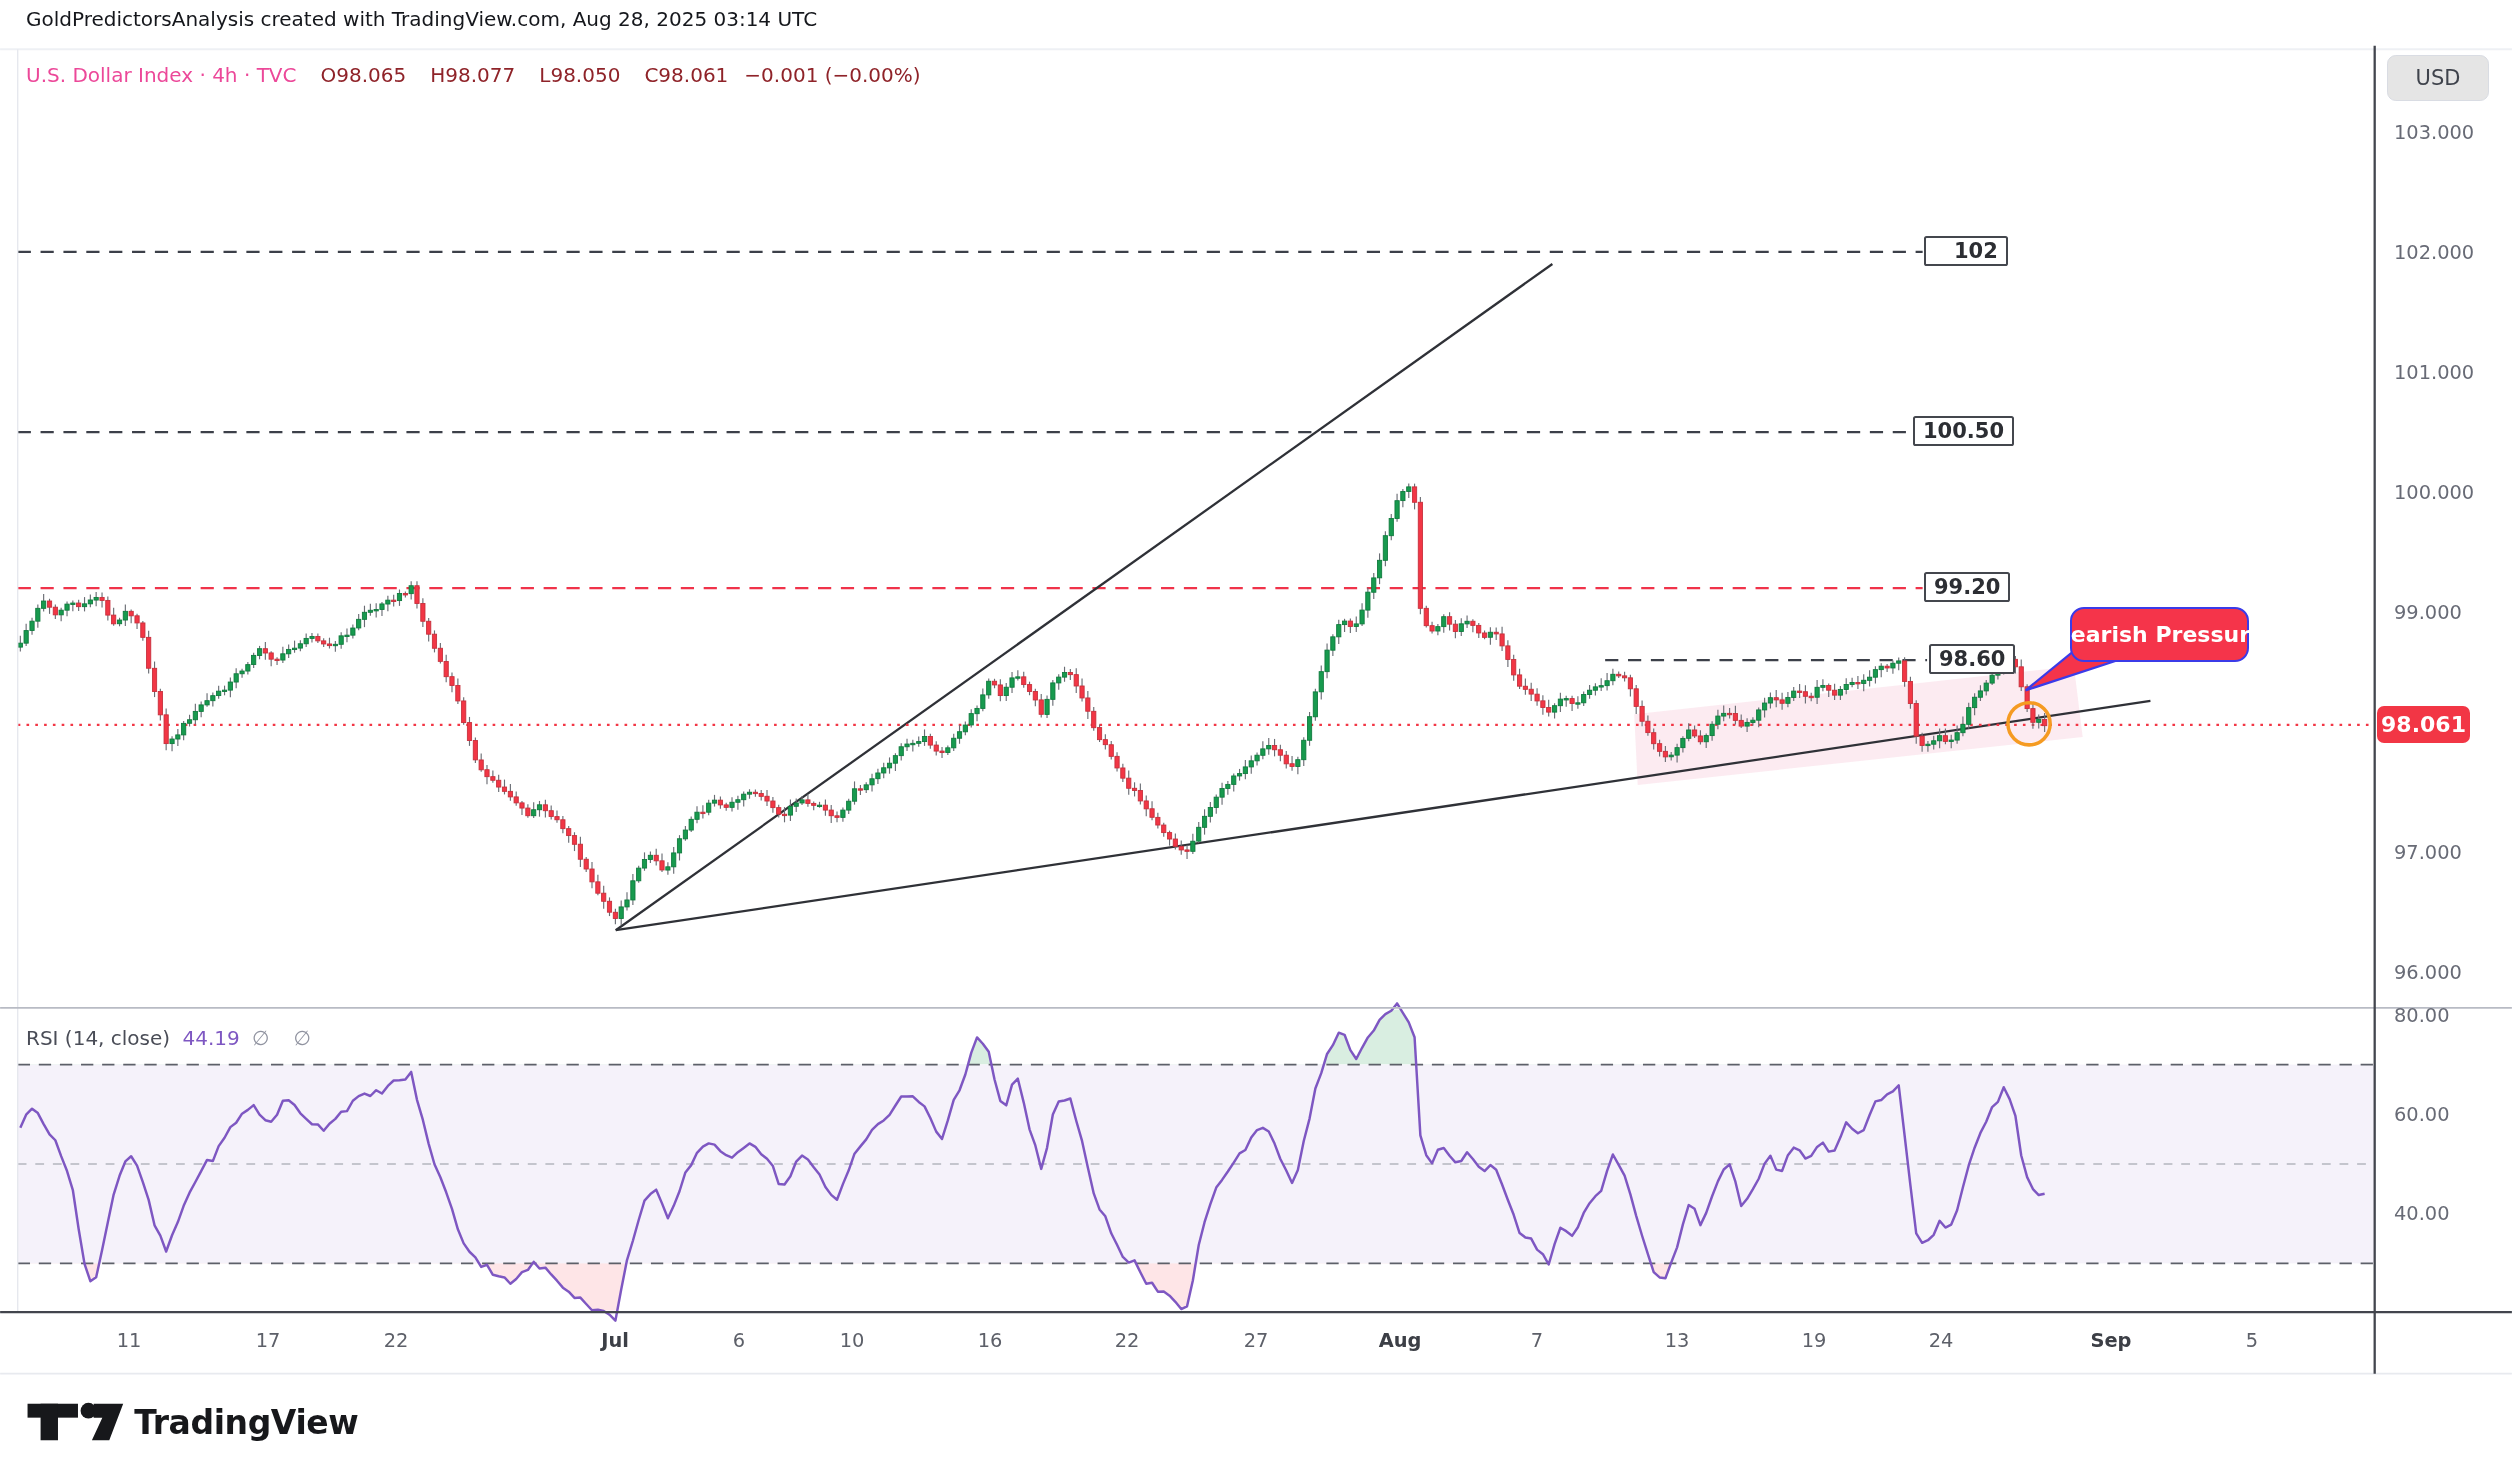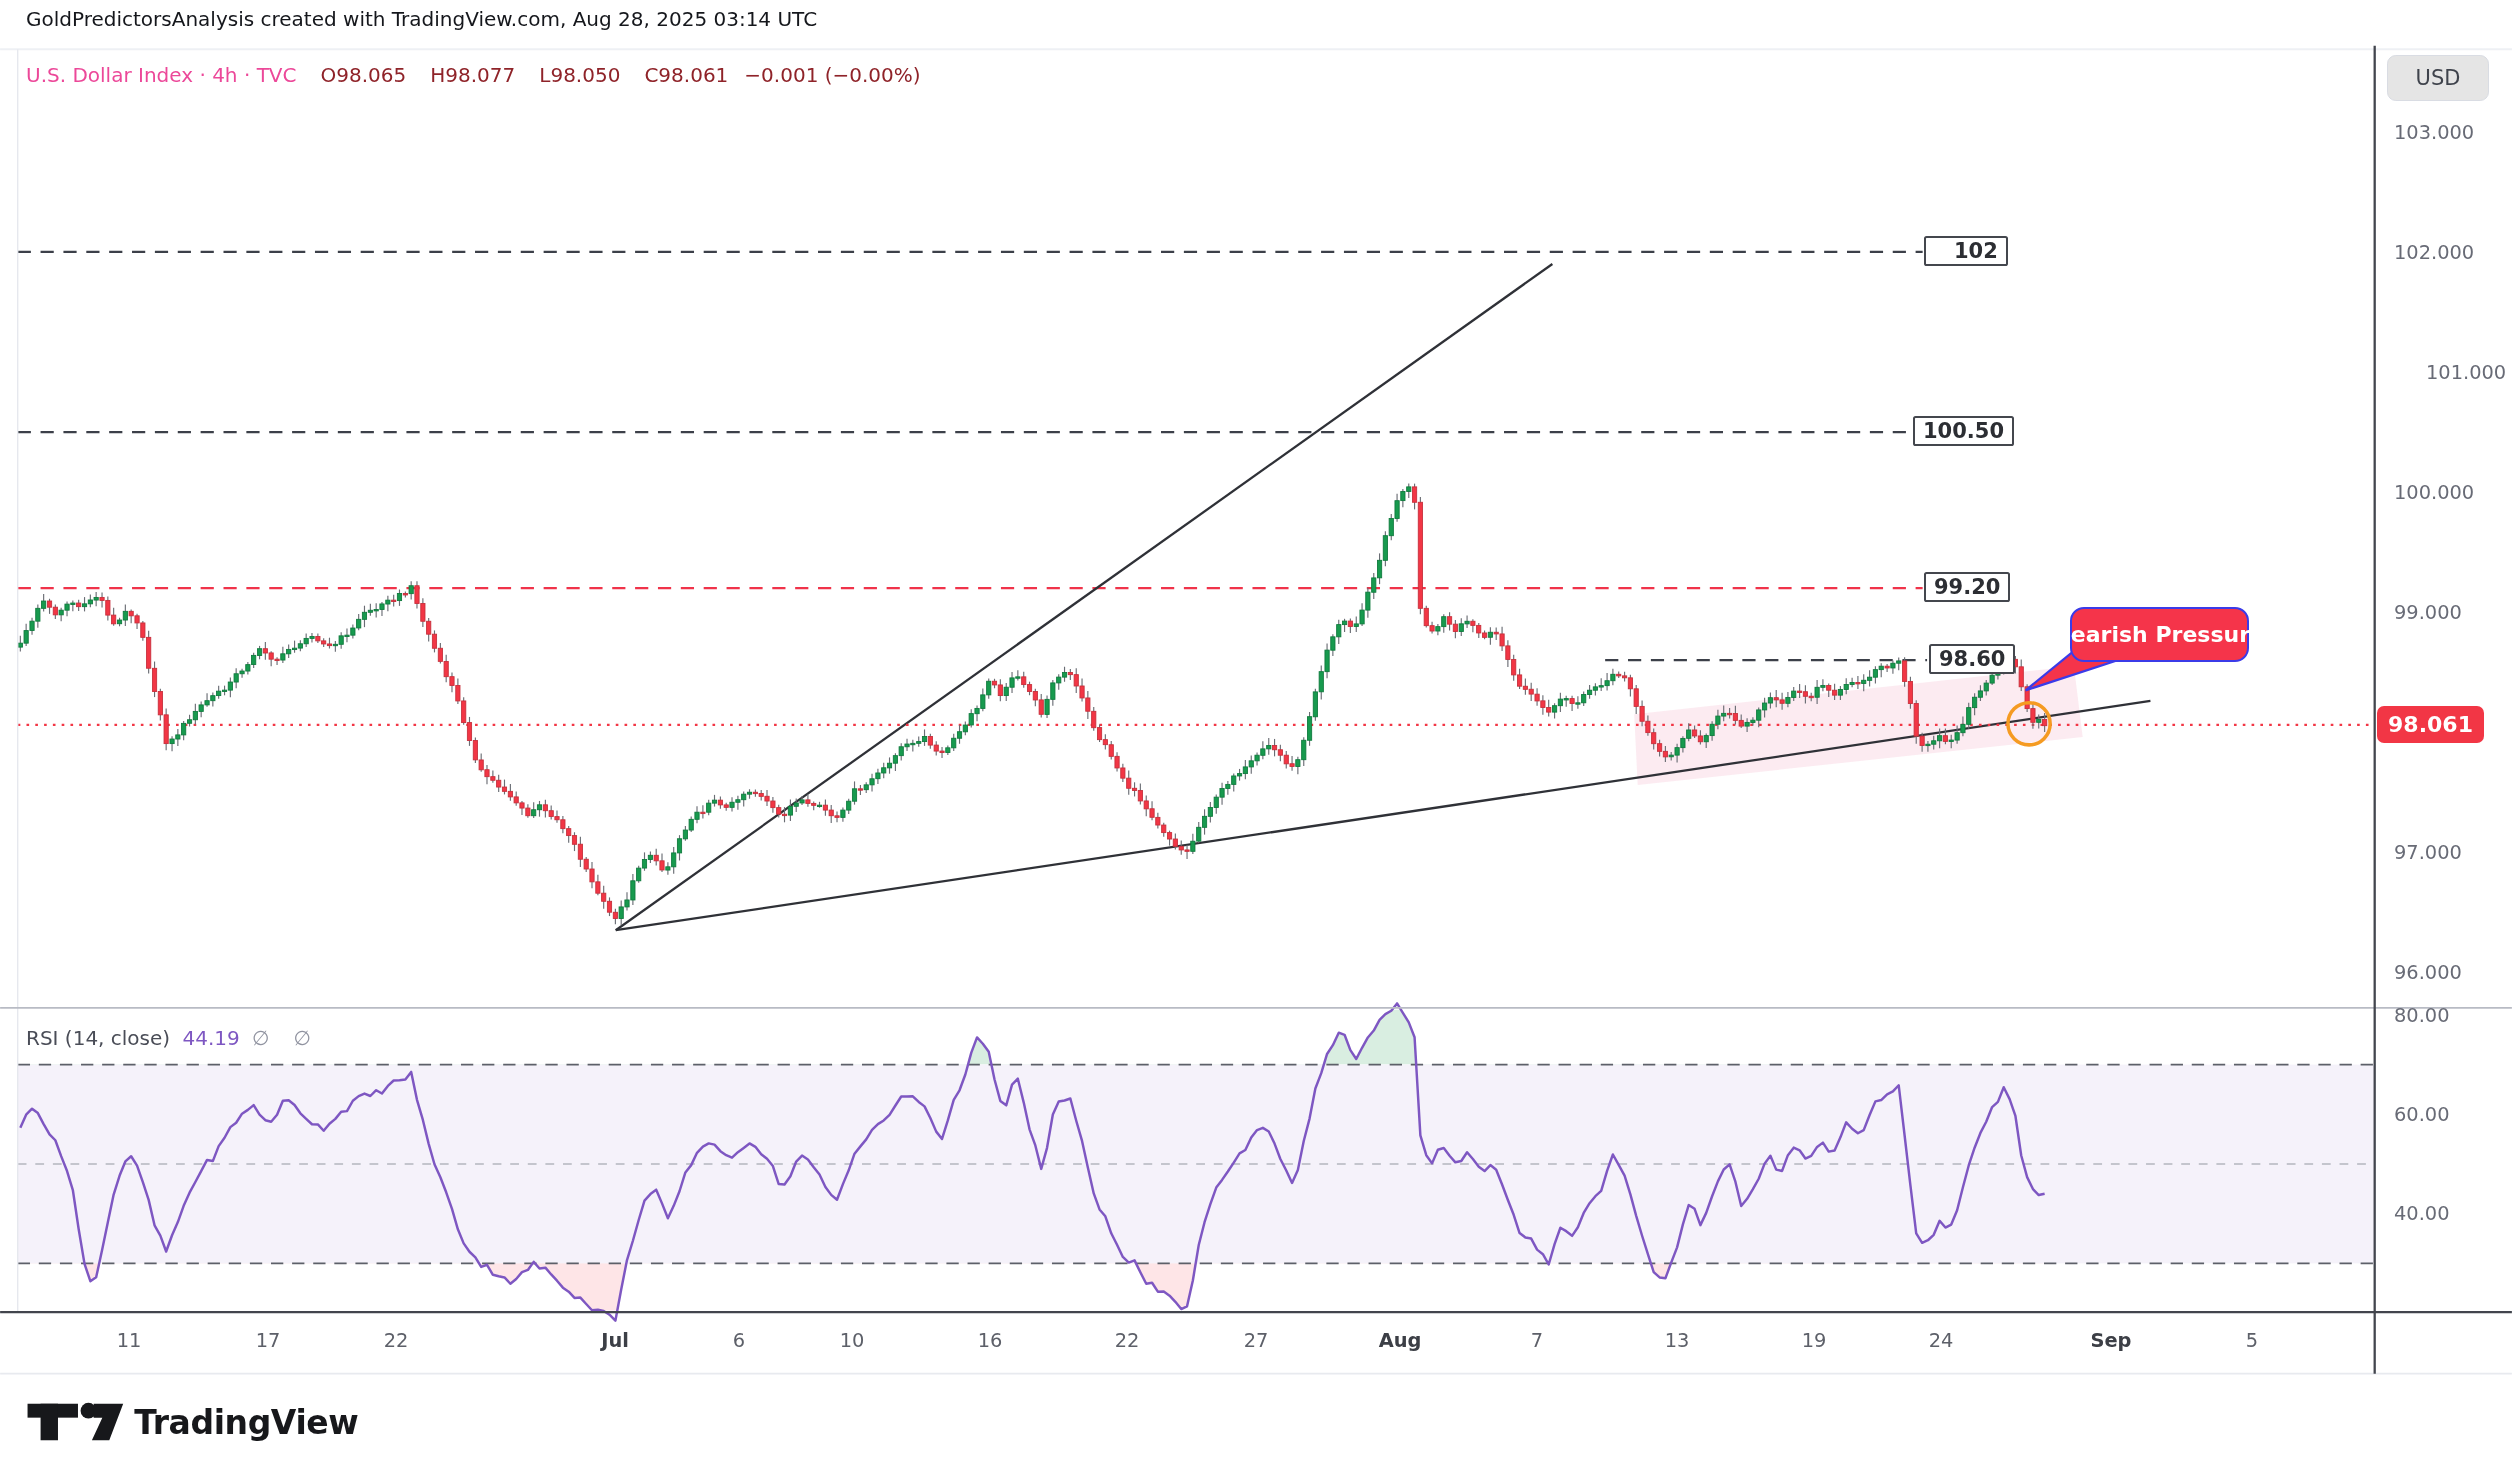--- a/index.html
+++ b/index.html
@@ -12,21 +12,21 @@
   #legend .sym{color:#ec4899;}
   #legend .val{color:#8f2329;margin-left:24px;}
   #legend .chg{color:#8f2329;margin-left:16px;}
   #usd-box{left:2387px;top:55px;width:100px;height:44px;border:1.8px solid #d9dce3;border-radius:8.8px;
            display:flex;align-items:center;justify-content:center;font-size:21px;color:#3f434c;background:#e5e5e5;}
   .ptick{position:absolute;left:2394px;height:23px;line-height:23px;font-size:19.4px;color:#686b76;z-index:3;white-space:nowrap;}
   .ttick{position:absolute;top:1328px;height:26px;line-height:26px;font-size:19.4px;color:#5d6069;transform:translateX(-50%);z-index:3;white-space:nowrap;}
   .ttick.month{color:#3c3f46;font-weight:bold;}
   .lvl{position:absolute;background:#fff;border:2.6px solid #44474e;border-radius:2.6px;color:#2c2e33;
        font-size:21px;font-weight:bold;padding:0 8px;height:26px;line-height:26px;z-index:6;white-space:nowrap;}
-  #price-tag{left:2377px;top:706px;width:107px;height:37px;background:#f23645;border-radius:7px;z-index:7;
+  #price-tag{left:2377px;top:706px;width:93px;height:37px;background:#f23645;border-radius:7px;z-index:7;
              display:flex;align-items:center;justify-content:center;color:#fff;font-size:22px;font-weight:bold;}
   #callout-box{left:2070px;top:607px;width:175px;height:51px;background:#f5344a;border:2.6px solid #3b3be8;border-radius:14px;z-index:8;
                display:flex;align-items:center;justify-content:center;color:#fff;font-size:22px;font-weight:bold;white-space:nowrap;}
   #rsi-legend{left:26px;top:1026px;font-size:20px;color:#4a4d57;white-space:nowrap;}
   #rsi-legend .rv{color:#7e57c2;margin-left:12.3px;}
   #rsi-legend .re{color:#9093a0;margin-left:12.3px;letter-spacing:8.8px;}
   #brand{left:24.6px;top:1402px;display:flex;align-items:center;z-index:5;}
   #brand-text{font-size:33px;font-weight:800;color:#17181b;margin-left:10.6px;letter-spacing:-0.4px;}
 </style>
 </head>
@@ -788,21 +788,21 @@
     <svg width="99" height="40" viewBox="0 0 112 46">
       <rect x="2" y="2" width="58" height="16" fill="#17181b"></rect>
       <rect x="17" y="2" width="20" height="42" fill="#17181b"></rect>
       <circle cx="72" cy="10" r="9" fill="#17181b"></circle>
       <polygon points="78,2 112,2 96,44 76,44 88,18 78,18" fill="#17181b"></polygon>
     </svg>
     <span id="brand-text">TradingView</span>
   </div>
 <div class="ptick" style="top: 121px;">103.000</div>
     <div class="ptick" style="top: 241px;">102.000</div>
-    <div class="ptick" style="top: 361px; margin-left: 32px;">101.000</div>
+    <div class="ptick" style="top: 361px;">101.000</div>
     <div class="ptick" style="top: 481px;">100.000</div>
     <div class="ptick" style="top: 601px;">99.000</div>
     <div class="ptick" style="top: 721px;">98.000</div>
     <div class="ptick" style="top: 841px;">97.000</div>
     <div class="ptick" style="top: 961px;">96.000</div>
     <div class="ptick" style="top: 1004px;">80.00</div>
     <div class="ptick" style="top: 1103px;">60.00</div>
     <div class="ptick" style="top: 1202px;">40.00</div>
     <div class="ttick" style="left: 129px;">11</div>
     <div class="ttick" style="left: 268px;">17</div>

